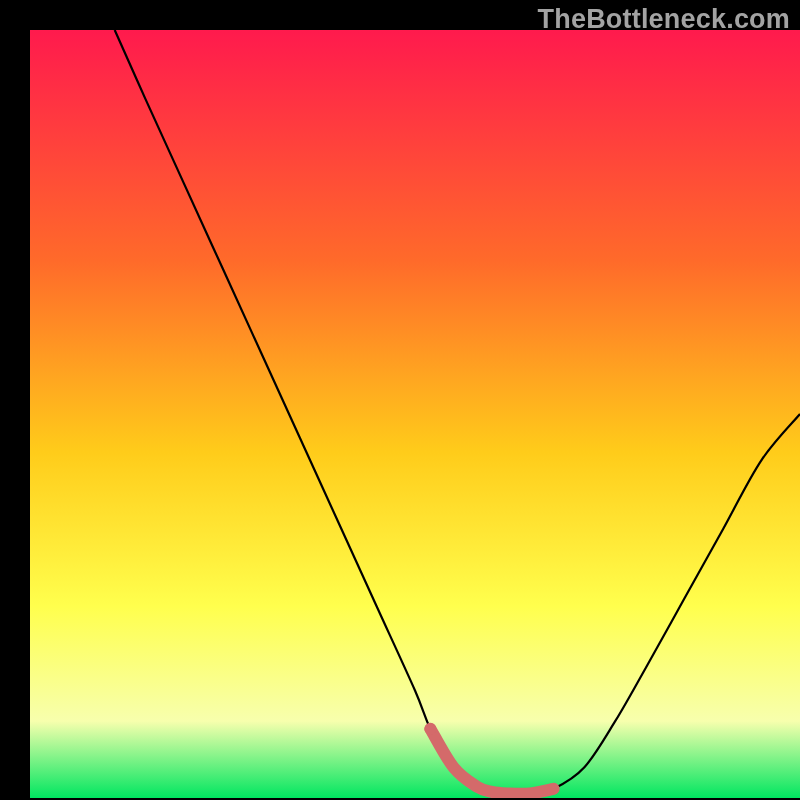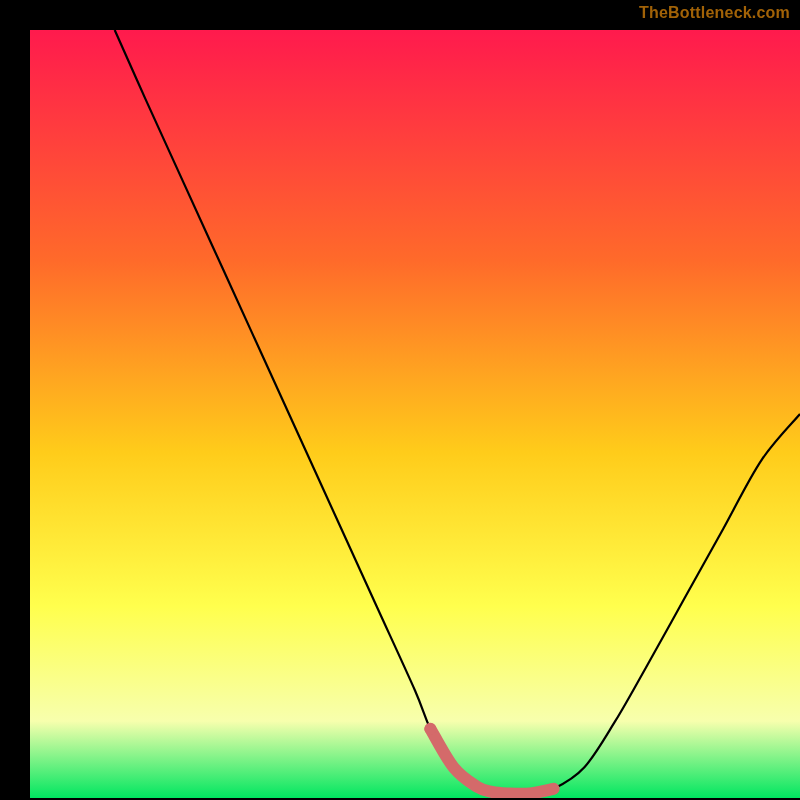--- a/index.html
+++ b/index.html
@@ -13,22 +13,22 @@
   }
   .chart-wrap {
     position: relative;
     width: 800px;
     height: 800px;
   }
   .watermark {
     position: absolute;
     top: 4px;
     right: 10px;
-    color: #a16207;
-    font-size: 16px;
+    color: #a3a3a3;
+    font-size: 27px;
     font-weight: 600;
     letter-spacing: 0.2px;
     z-index: 5;
   }
   .plot-area {
     position: absolute;
     left: 30px;
     top: 30px;
     width: 770px;
     height: 768px;

